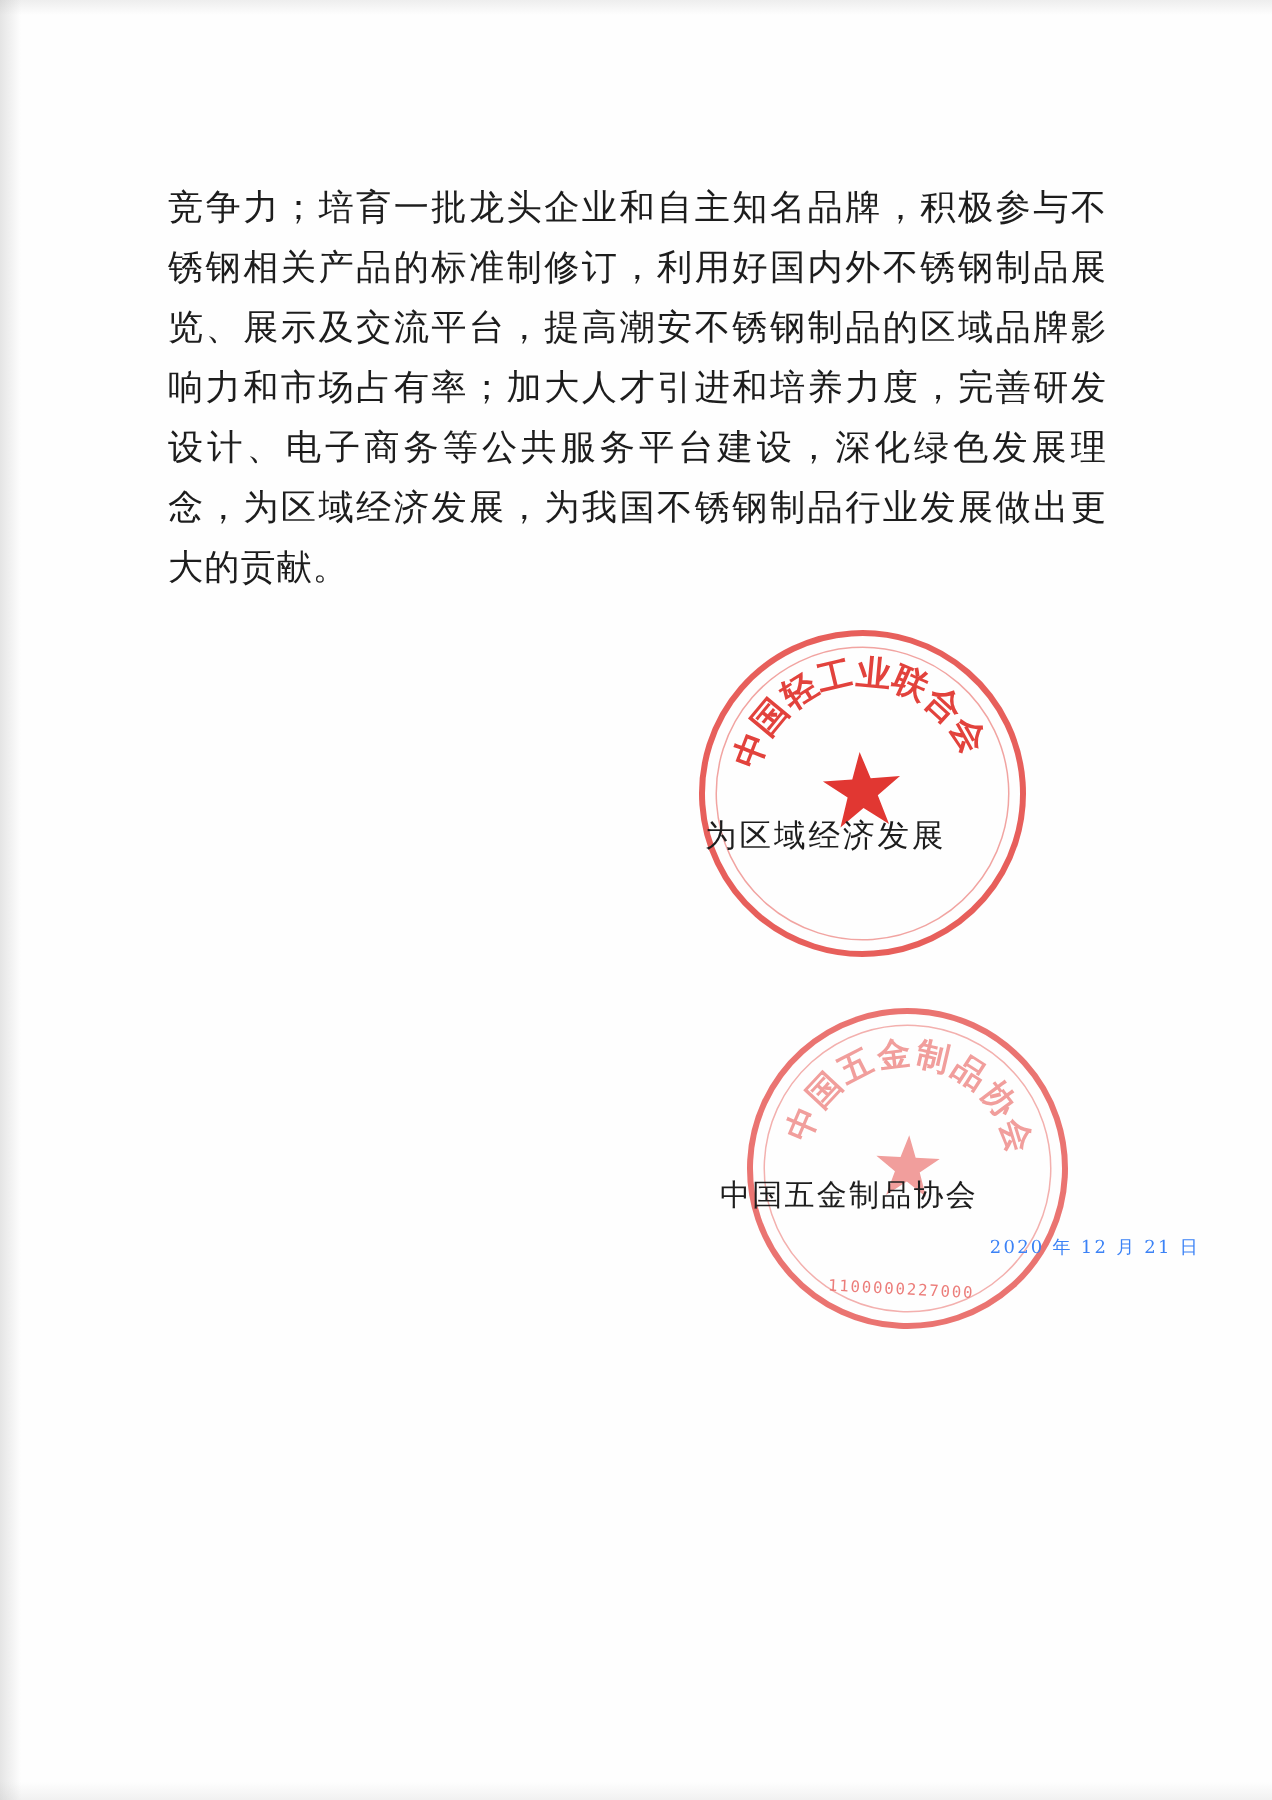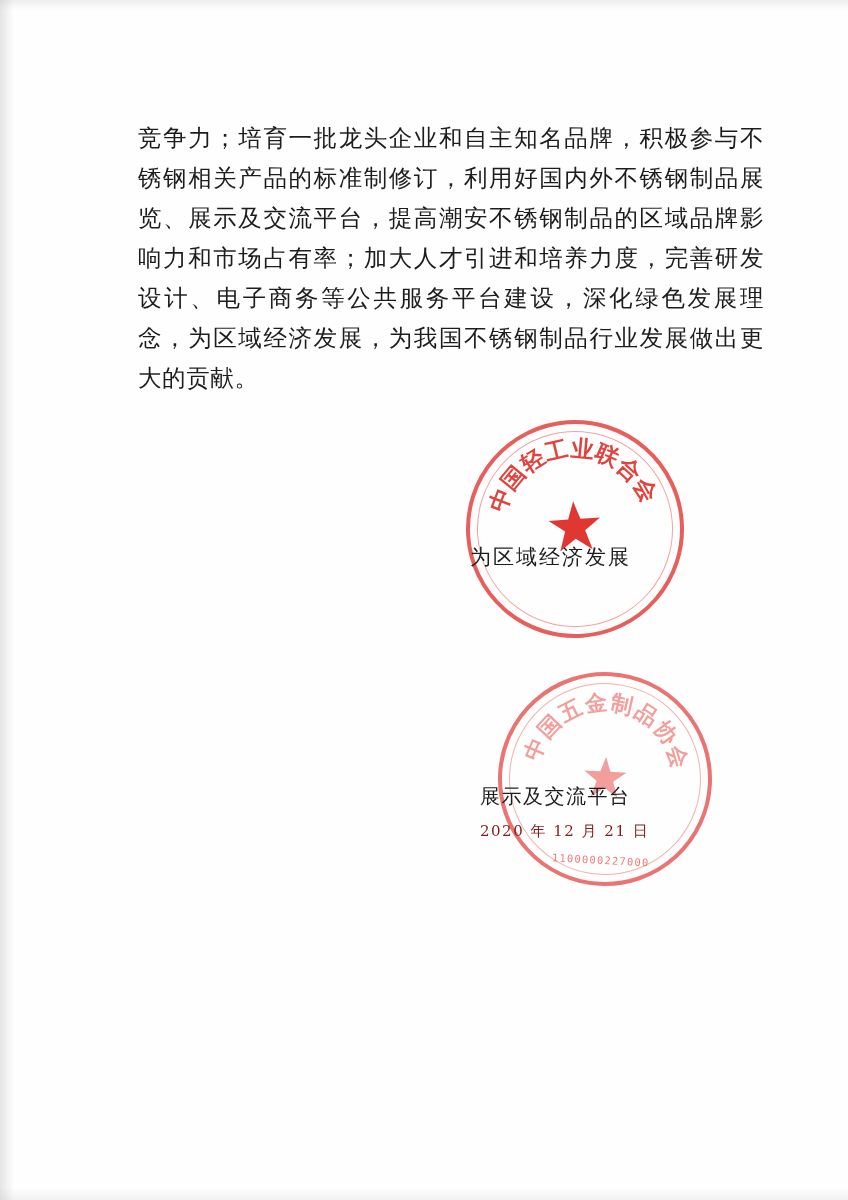--- a/index.html
+++ b/index.html
@@ -52,21 +52,20 @@
     position: absolute;
     left: 112px;
     top: 118px;
     width: 626px;
     font-size: 23.5px;
     line-height: 40px;
     letter-spacing: 0.6px;
     text-align: justify;
     color: #1d1d1d;
     font-family: "DejaVu Serif", "Liberation Serif", serif;
-    margin-left: 26px;
   }
   .body-text p {
     margin: 0;
     text-indent: 0;
   }
 
   
   .sign-block {
     position: absolute;
     left: 470px;
@@ -88,25 +87,26 @@
     width: 320px;
   }
   .sign-line-2 {
     font-size: 20px;
     line-height: 36px;
     letter-spacing: 1.5px;
     color: #1d1d1d;
     white-space: nowrap;
   }
   .date-line {
-    font-size: 15px;
+    font-size: 12px;
     line-height: 34px;
     letter-spacing: 1.5px;
-    color: #7f1d1d;
-    white-space: nowrap;
+    color: #3b82f6;
+    white-space: nowrap;
+    text-align: right;
   }
 
   
   .seal {
     position: absolute;
     border-radius: 50%;
     pointer-events: none;
     mix-blend-mode: multiply;
   }
   .seal .ring {
@@ -241,17 +241,17 @@
       </div>
     <div class="seal-star">
       <svg viewBox="0 0 100 100" width="100%" height="100%" aria-hidden="true">
         <polygon points="50,4 61,36 96,36 68,57 79,92 50,71 21,92 32,57 4,36 39,36" fill="#e02620"></polygon>
       </svg>
     </div>
     <div class="seal-bottom-num">1100000227000</div>
   </div>
 
   <div class="sign-block-2">
-    <div class="sign-line-2">展示及交流平台</div>
+    <div class="sign-line-2">中国五金制品协会</div>
     <div class="date-line">2020 年 12 月 21 日</div>
   </div>
 
 </div>
 
 </body></html>

